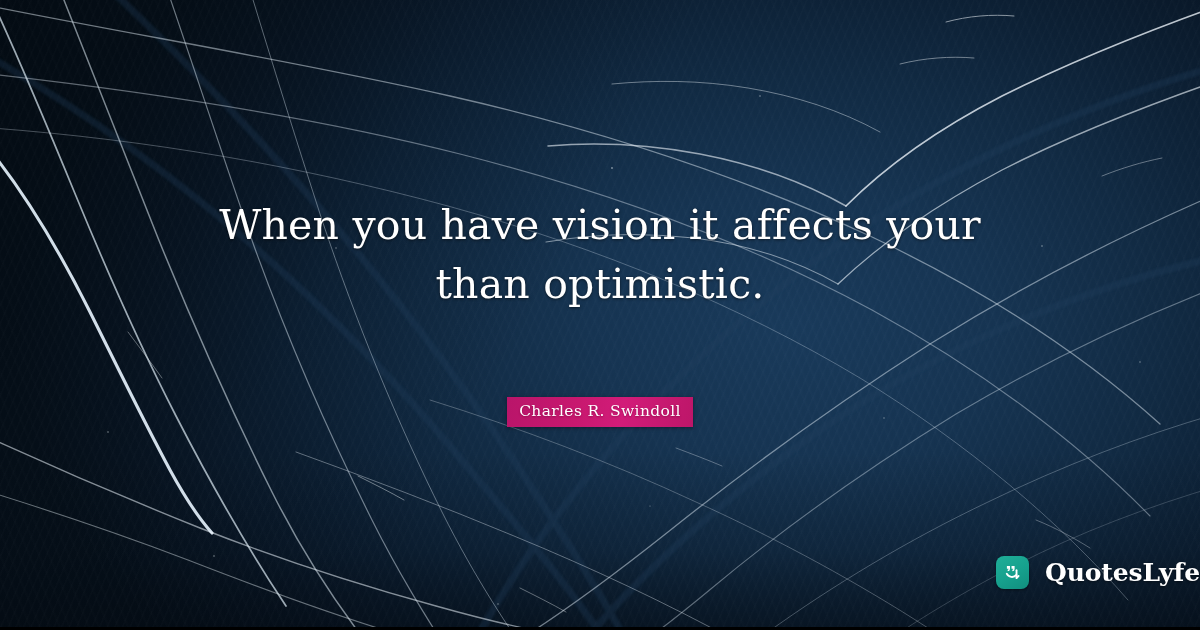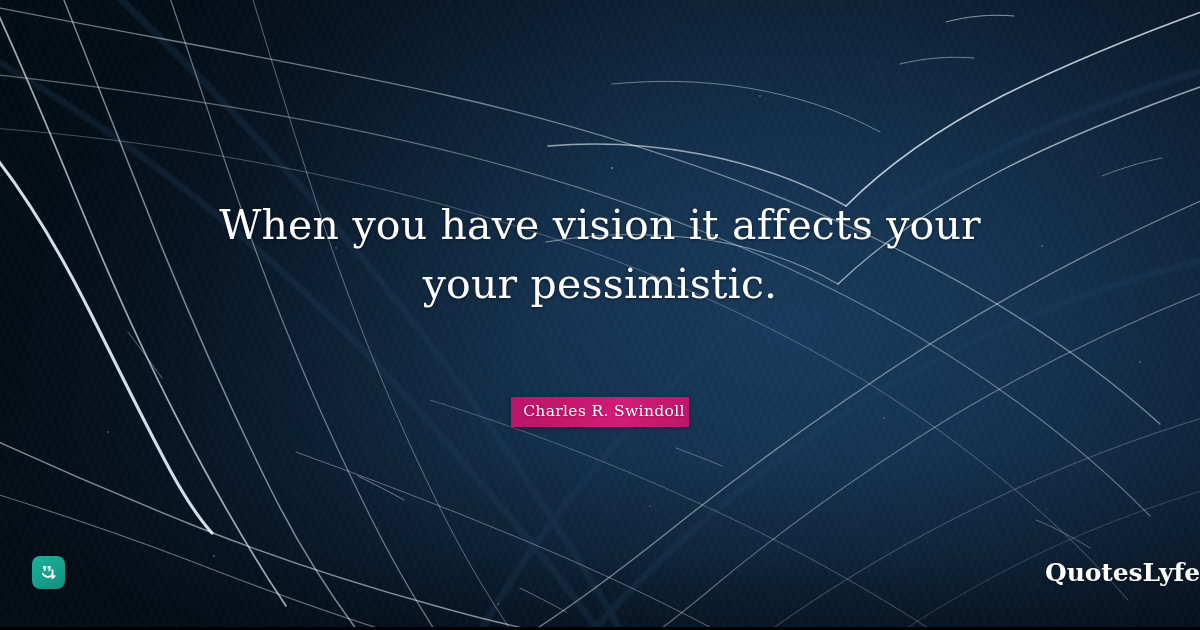--- a/index.html
+++ b/index.html
@@ -124,35 +124,35 @@
     justify-content: center;
   }
 
   #author-badge {
     background: linear-gradient(100deg, #b9156a 0%, #c8186f 38%, #d21c79 62%, #bd1669 100%);
     color: #ffffff;
     font-family: "DejaVu Serif", "Liberation Serif", serif;
     font-size: 15.5px;
     line-height: 17px;
     letter-spacing: 0.35px;
-    padding: 6px 4px 7px 12px;
+    padding: 6px 12px 7px 12px;
     white-space: nowrap;
     box-shadow: 0 1px 4px rgba(0,0,0,0.40);
     text-shadow: 0 1px 2px rgba(110,0,55,0.55);
   }
 
   
 
   #logo {
     position: absolute;
     left: 0;
     right: 0;
     top: 556px;
     display: flex;
-    justify-content: space-between;
+    justify-content: flex-end;
     align-items: center;
     gap: 16px;
     padding-left: 32px;
   }
 
   #logo-mark {
     width: 33px;
     height: 33px;
     border-radius: 8px;
     background: linear-gradient(150deg, #1fae98 0%, #16a08d 55%, #118f7e 100%);
@@ -257,21 +257,21 @@
       <circle cx="1140" cy="362" r="0.7"></circle>
       <circle cx="108" cy="432" r="0.8"></circle>
       <circle cx="650" cy="506" r="0.6"></circle>
     </g>
   </svg>
 
   <div id="content">
 
     <div id="quote-block">
       <div class="quote-line">When you have vision it affects your</div>
-      <div class="quote-line">your pessimistic.</div>
+      <div class="quote-line">than optimistic.</div>
     </div>
 
     <div id="author-badge-wrap">
       <div id="author-badge">Charles R. Swindoll</div>
     </div>
 
     <div id="logo">
       <div id="logo-mark">
         <svg width="21" height="21" viewBox="0 0 24 24" aria-hidden="true">
 

